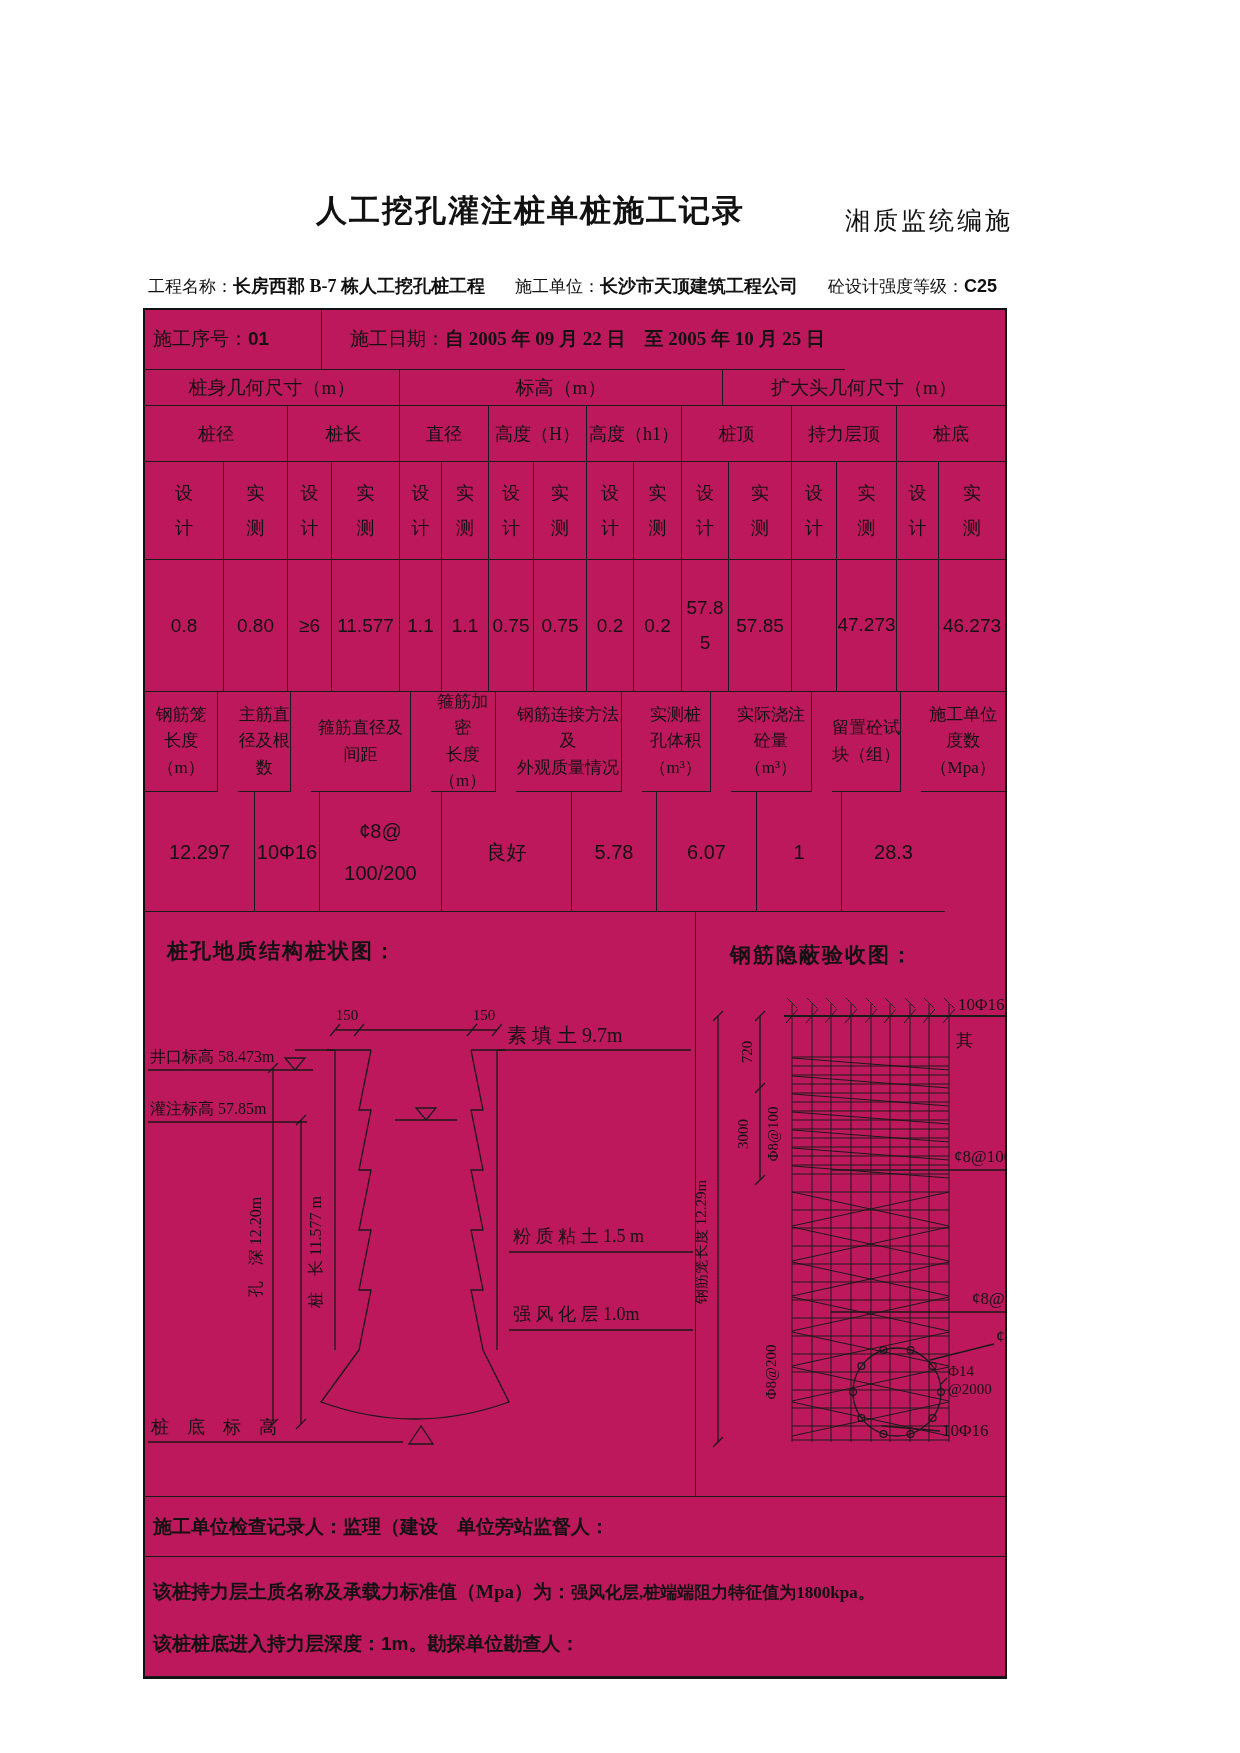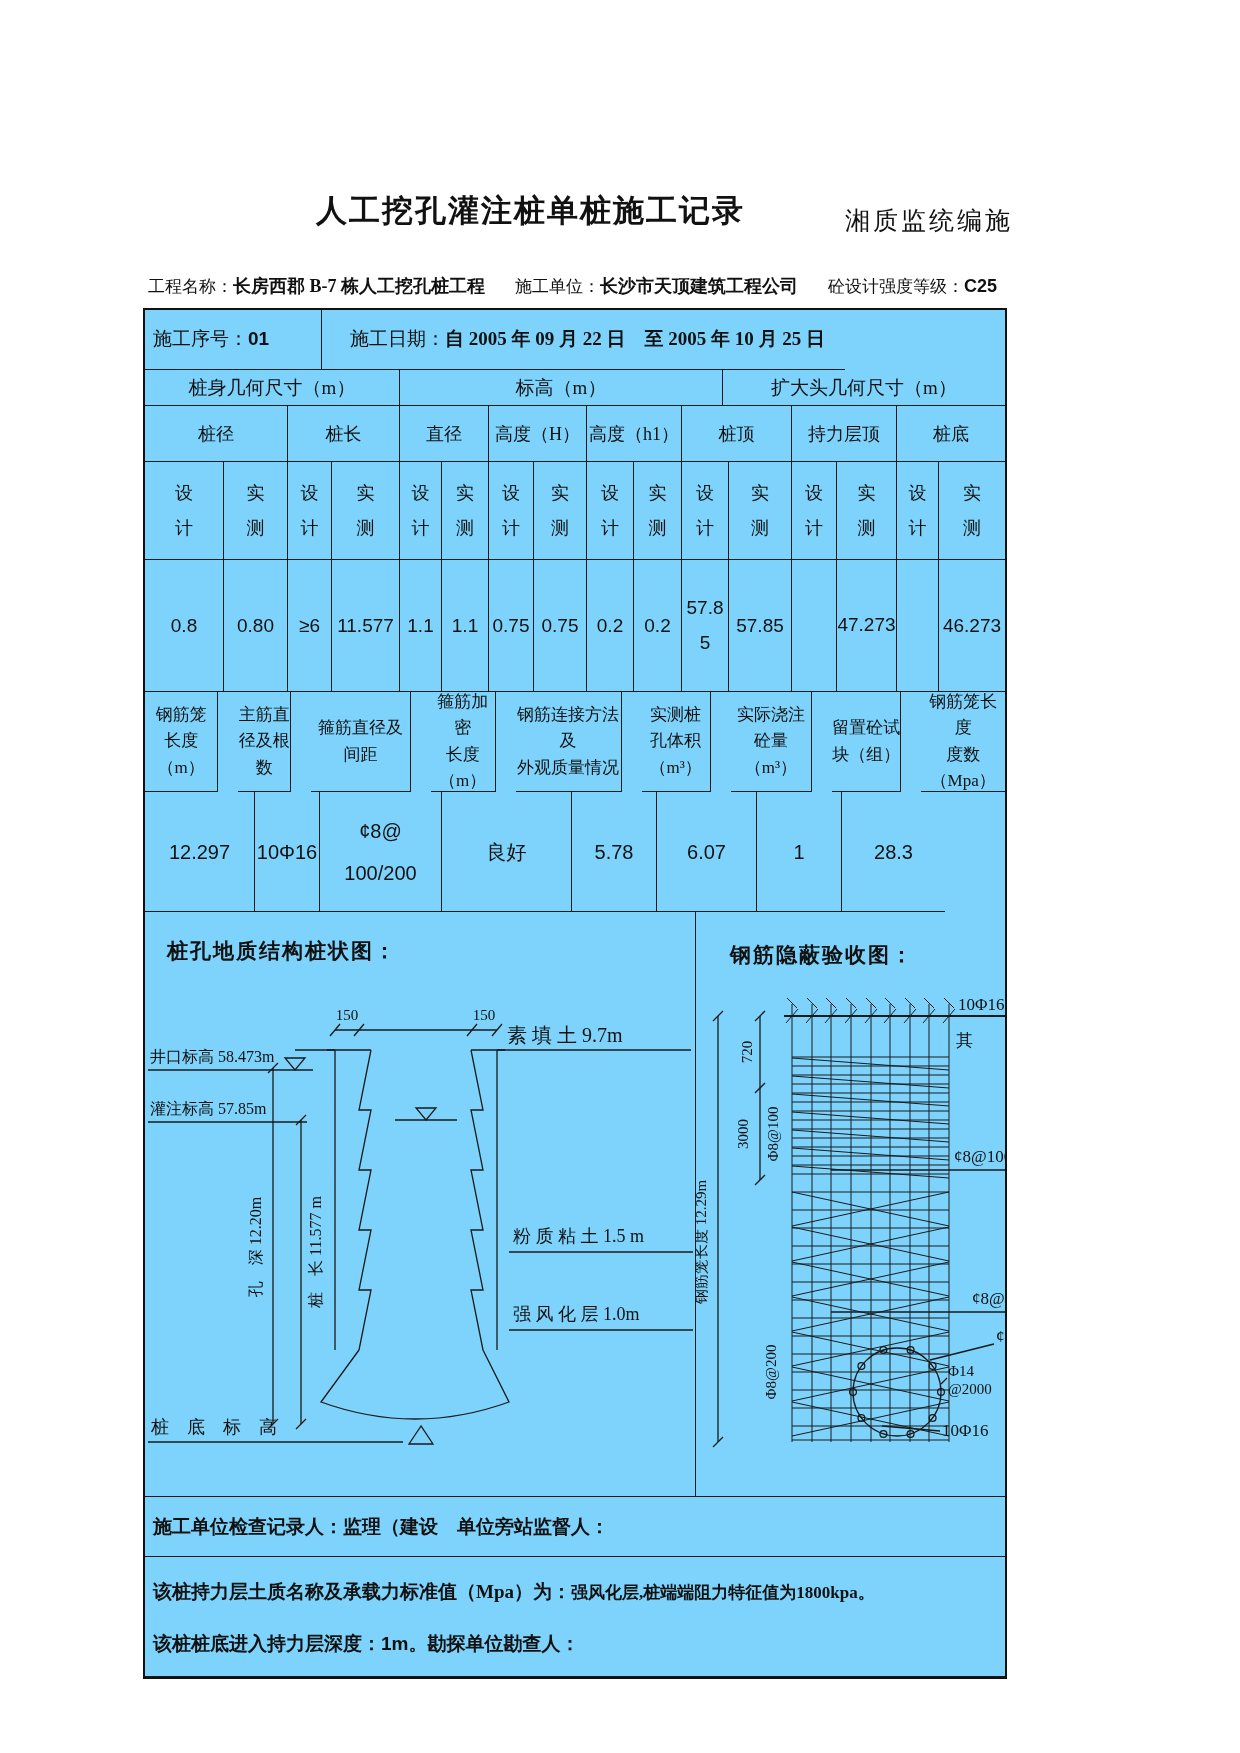--- a/index.html
+++ b/index.html
@@ -12,21 +12,21 @@
     letter-spacing:2px; white-space:nowrap;
   }
   .stamp {
     position:absolute; left:845px; top:196px; font-size:25px; letter-spacing:3px; white-space:nowrap;margin-top:8px;
   }
   .info { position:absolute; left:148px; top:274px; font-size:17px; white-space:nowrap; }
   .info .hw { font-weight:bold; font-size:18px; }
   .info .sp { margin-left:30px; }
   .tbl {
     position:absolute; left:143px; top:308px; width:860px;
-    border:2.2px solid #111; box-sizing:content-box; background:#7dd3fc;
+    border:2.2px solid #111; box-sizing:content-box; background:#be185d;
   }
   .r { display:flex; }
   .c {
     box-sizing:border-box; border-right:1.5px solid #1a1a1a; border-bottom:1.5px solid #1a1a1a;
     display:flex; align-items:center; justify-content:center; text-align:center;
     font-size:19px; overflow:hidden;
   }
   .r .c:last-child { border-right:none; }
   .rA { height:60px; } .rA .c { justify-content:flex-start; padding-left:8px; text-align:left; line-height:1.9; }
   .rB { height:36px; } .rB .c { font-size:19px; }
@@ -167,21 +167,21 @@
       <div class="c" style="width:130px">钢筋连接方法及
 外观质量情况</div>
       <div class="c" style="width:85px">实测桩
 孔体积
 （m³）</div>
       <div class="c" style="width:100px">实际浇注
 砼量
 （m³）</div>
       <div class="c" style="width:85px">留置砼试
 块（组）</div>
-      <div class="c" style="width:103px">钢筋笼长度
+      <div class="c" style="width:103px">施工单位
 度数
 （Mpa）</div>
     </div>
 
     <div class="r rG">
       <div class="c b num" style="width:110px">12.297</div>
       <div class="c num" style="width:65px">10Φ16</div>
       <div class="c num" style="width:122px">¢8@
 100/200</div>
       <div class="c b" style="width:130px">良好</div>

